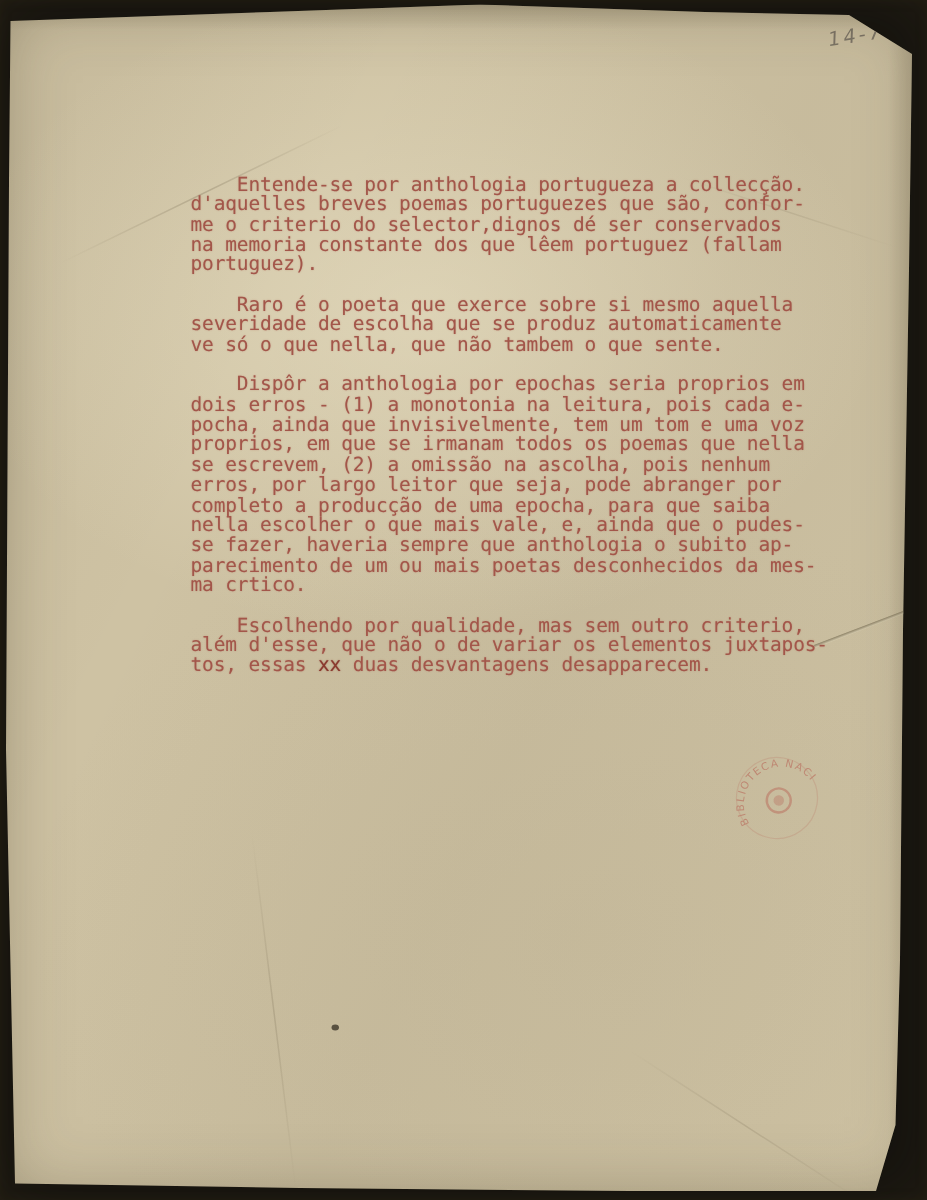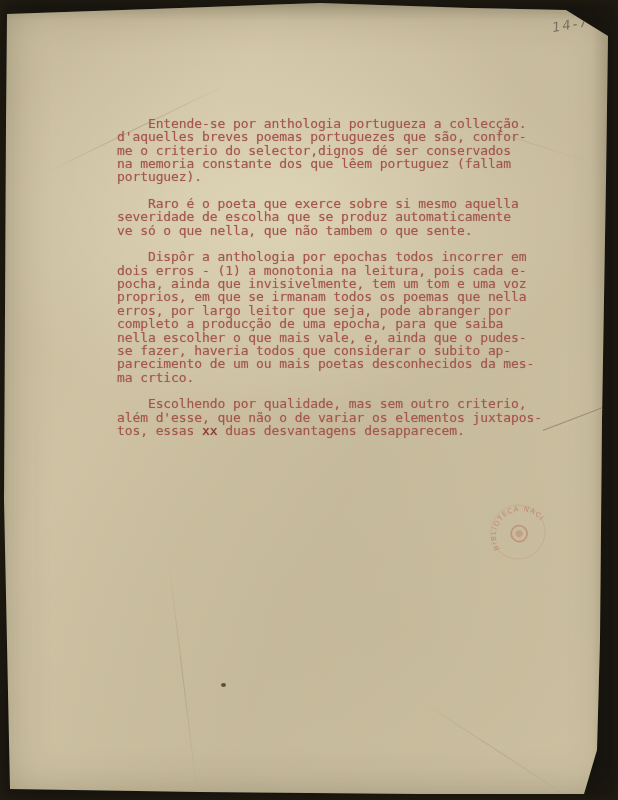--- a/index.html
+++ b/index.html
@@ -48,21 +48,21 @@
     position:absolute; left:543px; top:430px; width:80px; height:2px;
     transform:rotate(-21deg); transform-origin:left center;
     background:linear-gradient(to bottom, rgba(92,82,58,0.55), rgba(220,212,184,0.5));
   }
   .speck {
     position:absolute; left:221px; top:683px; width:5px; height:4px;
     border-radius:50%; background:#453e30; opacity:.85;
   }
   
   .typetext {
-    position:absolute; left:117px; top:117px;
+    position:absolute; left:127px; top:117px;
     color:#a3564a; font-size:13px; line-height:13.35px; letter-spacing:-0.1px;
     text-shadow: 0 0 1px rgba(163,86,72,0.45);
   }
   .tline { white-space:pre; height:13.35px; }
   .strike { font-weight:normal; color:#8a3a2f; text-shadow:0 0 1px rgba(138,58,47,0.7); }
   
   .pencil {
     position:absolute; left:552px; top:17px;
     color:#6e675c; font-family:"DejaVu Sans", sans-serif;
     font-size:13px; font-style:italic; letter-spacing:2px;
@@ -94,28 +94,29 @@
       <div class="tline">    Entende-se por anthologia portugueza a collecção.</div>
       <div class="tline">d'aquelles breves poemas portuguezes que são, confor-</div>
       <div class="tline">me o criterio do selector,dignos dé ser conservados</div>
       <div class="tline">na memoria constante dos que lêem portuguez (fallam</div>
       <div class="tline">portuguez).</div>
       <div class="tline"></div>
       <div class="tline">    Raro é o poeta que exerce sobre si mesmo aquella</div>
       <div class="tline">severidade de escolha que se produz automaticamente</div>
       <div class="tline">ve só o que nella, que não tambem o que sente.</div>
       <div class="tline"></div>
-      <div class="tline">    Dispôr a anthologia por epochas todos incorrer em</div>
+      <div class="tline">    Dispôr a anthologia por epochas seria proprios em</div>
       <div class="tline">dois erros - (1) a monotonia na leitura, pois cada e-</div>
       <div class="tline">pocha, ainda que invisivelmente, tem um tom e uma voz</div>
       <div class="tline">proprios, em que se irmanam todos os poemas que nella</div>
+      <div class="tline">se escrevem, (2) a omissão na ascolha, pois nenhum</div>
       <div class="tline">erros, por largo leitor que seja, pode abranger por</div>
       <div class="tline">completo a producção de uma epocha, para que saiba</div>
       <div class="tline">nella escolher o que mais vale, e, ainda que o pudes-</div>
-      <div class="tline">se fazer, haveria todos que considerar o subito ap-</div>
+      <div class="tline">se fazer, haveria sempre que anthologia o subito ap-</div>
       <div class="tline">parecimento de um ou mais poetas desconhecidos da mes-</div>
       <div class="tline">ma crtico.</div>
       <div class="tline"></div>
       <div class="tline">    Escolhendo por qualidade, mas sem outro criterio,</div>
       <div class="tline">além d'esse, que não o de variar os elementos juxtapos-</div>
       <div class="tline"><span>tos, essas </span><span class="strike">xx</span><span> duas desvantagens desapparecem.</span></div>
     </div>
 
     <svg class="stamp" viewBox="0 0 66 66">
       <defs>

